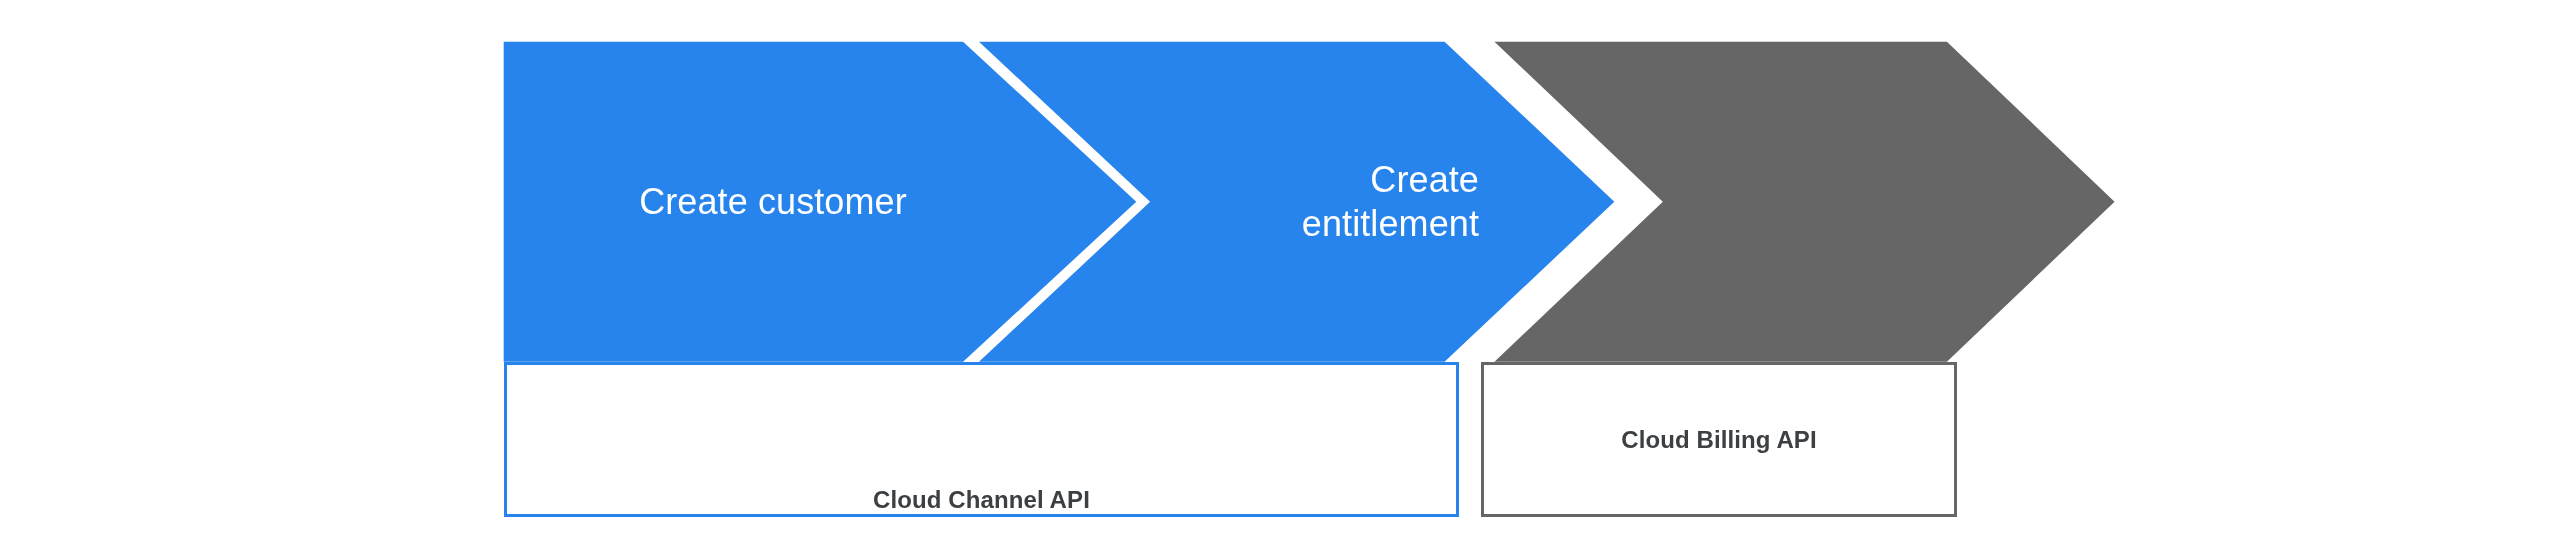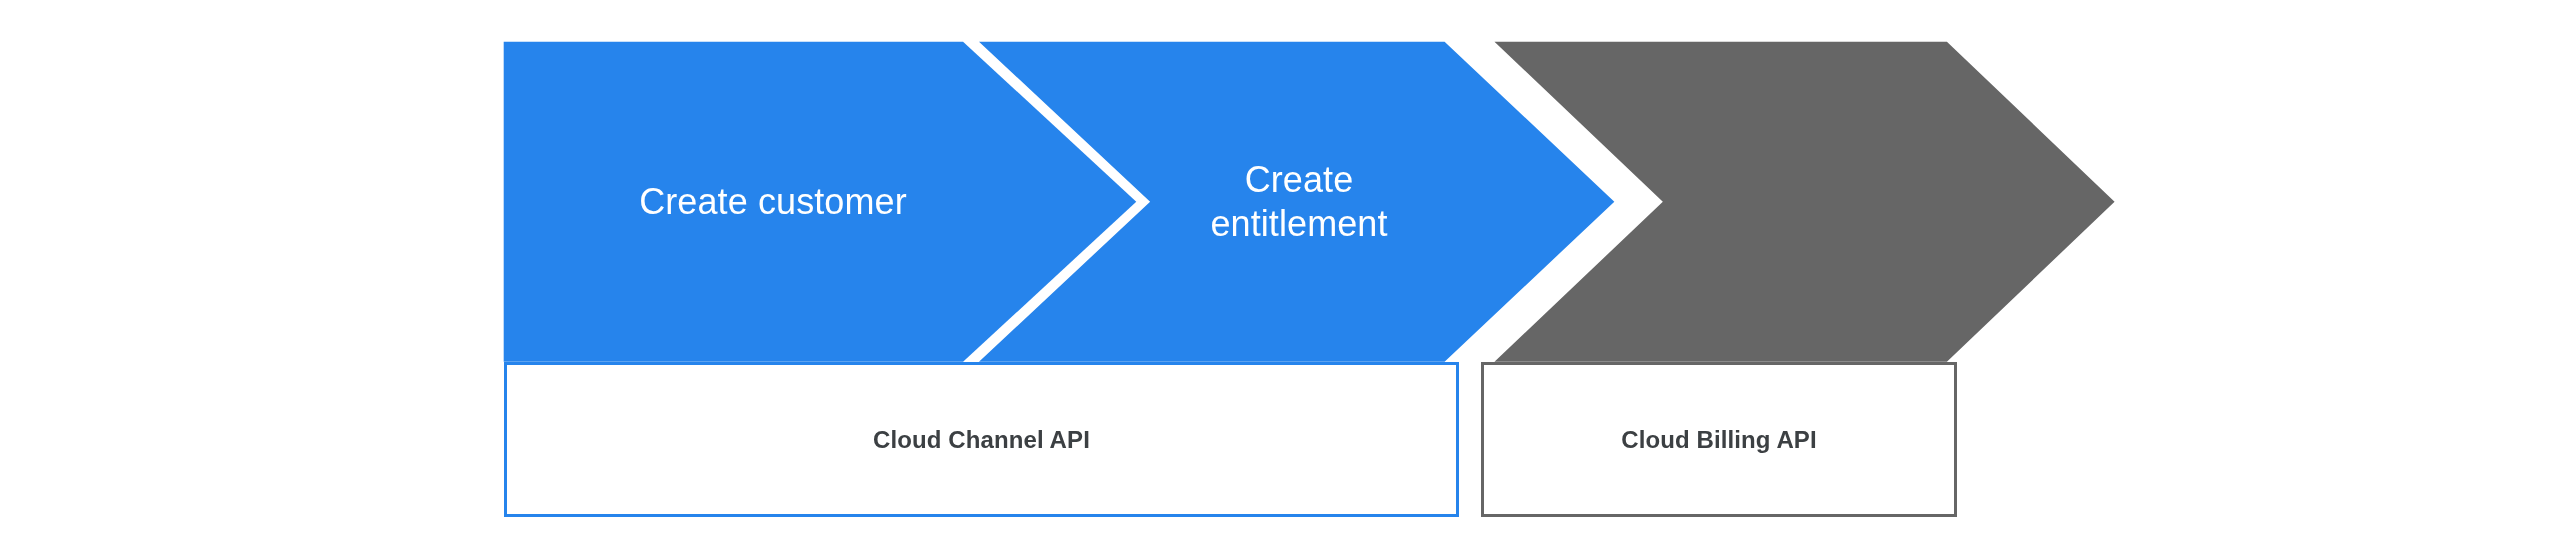--- a/index.html
+++ b/index.html
@@ -51,20 +51,21 @@
     color: #3c4043;
     letter-spacing: 0.1px;
     white-space: nowrap;
   }
   #channel-api-box {
     left: 504px;
     top: 362px;
     width: 955px;
     height: 155px;
     border: 3.5px solid #2684EC;
+    align-items: flex-end;
   }
   #billing-api-box {
     left: 1481px;
     top: 362px;
     width: 476px;
     height: 155px;
     border: 3.5px solid #666666;
   }
 </style>
 </head>
@@ -76,21 +77,21 @@
 
     <polygon points="727,60 1390,60 1640,291 1390,522 727,522" fill="#2684EC"></polygon>
 
     <polygon points="1413,60 2085,60 2330,291 2085,522 1413,522 1660,291" fill="#2684EC"></polygon>
 
     <polygon points="2157,60 2810,60 3052,291 2810,522 2157,522 2400,291" fill="#666666"></polygon>
   </svg>
 
   <div class="chevron-label" style="left:773px; top:202px; width:430px;">Create customer</div>
 
-  <div class="chevron-label" style="left:1299px; top:202px; width:360px;">Create
+  <div class="chevron-label" style="left:1299px; top:202px; width:360px;text-align:right;">Create
 entitlement</div>
 
 
   <div id="channel-api-box" class="api-box">
     <span class="api-label">Cloud Channel API</span>
   </div>
 
   <div id="billing-api-box" class="api-box">
     <span class="api-label">Cloud Billing API</span>
   </div>

